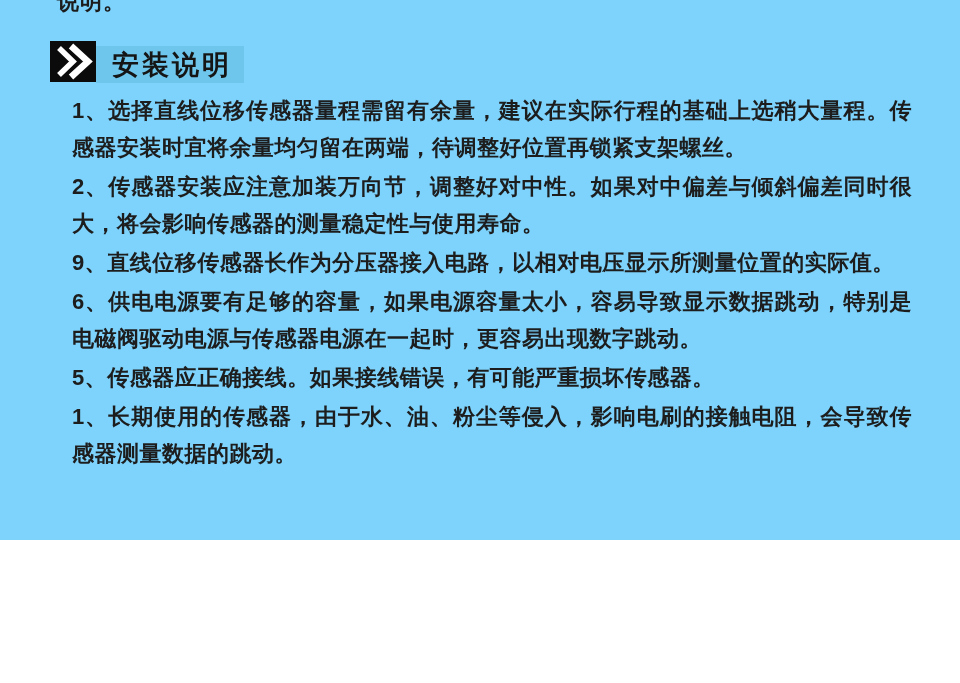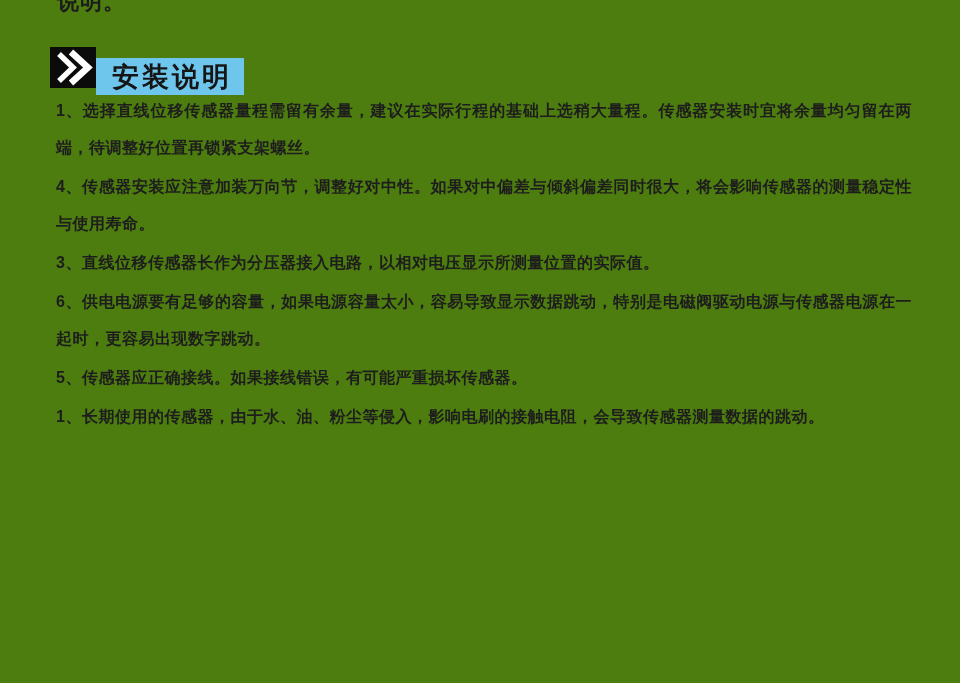--- a/index.html
+++ b/index.html
@@ -10,23 +10,23 @@
   body {
     width: 960px;
     height: 683px;
     overflow: hidden;
     font-family: "Liberation Sans", "DejaVu Sans", sans-serif;
     color: #1c1c1c;
   }
   .doc {
     position: relative;
     width: 960px;
-    height: 683px;
+    height: 540px;
     overflow: hidden;
-    background: #4d7c0f;
+    background: #7dd3fc;
   }
   
   .clipped-line {
     position: absolute;
     top: -13px;
     left: 57px;
     font-size: 22px;
     font-weight: bold;
     letter-spacing: 1px;
     color: #1c1c1c;
@@ -52,28 +52,28 @@
   .title {
     height: 37px;
     background: #6ec6ec;
     color: #151515;
     font-size: 27px;
     font-weight: bold;
     letter-spacing: 3px;
     display: flex;
     align-items: center;
     padding: 0 12px 0 16px;
-    margin-top: 18px;
+    margin-top: 6px;
   }
   .content {
     position: absolute;
     top: 92px;
-    left: 56px;
+    left: 72px;
     right: 48px;
-    font-size: 16px;
+    font-size: 22px;
     line-height: 37px;
     font-weight: 600;
     letter-spacing: 0.5px;
     text-align: justify;
     color: #1d1d1d;
   }
   .content p {
     margin: 0 0 2px 0;
   }
 </style>
@@ -89,20 +89,20 @@
       <svg width="46" height="41" viewBox="0 0 46 41" aria-hidden="true">
         <polyline points="9,7 23,20.5 9,34" fill="none" stroke="#ffffff" stroke-width="5.5"></polyline>
         <polyline points="21,5 38,20.5 21,36" fill="none" stroke="#ffffff" stroke-width="6.5"></polyline>
       </svg>
     </div>
     <div class="title">安装说明</div>
   </div>
 
   <div class="content">
     <p>1、选择直线位移传感器量程需留有余量，建议在实际行程的基础上选稍大量程。传感器安装时宜将余量均匀留在两端，待调整好位置再锁紧支架螺丝。</p>
-    <p>4、传感器安装应注意加装万向节，调整好对中性。如果对中偏差与倾斜偏差同时很大，将会影响传感器的测量稳定性与使用寿命。</p>
-    <p>3、直线位移传感器长作为分压器接入电路，以相对电压显示所测量位置的实际值。</p>
+    <p>2、传感器安装应注意加装万向节，调整好对中性。如果对中偏差与倾斜偏差同时很大，将会影响传感器的测量稳定性与使用寿命。</p>
+    <p>9、直线位移传感器长作为分压器接入电路，以相对电压显示所测量位置的实际值。</p>
     <p>6、供电电源要有足够的容量，如果电源容量太小，容易导致显示数据跳动，特别是电磁阀驱动电源与传感器电源在一起时，更容易出现数字跳动。</p>
     <p>5、传感器应正确接线。如果接线错误，有可能严重损坏传感器。</p>
     <p>1、长期使用的传感器，由于水、油、粉尘等侵入，影响电刷的接触电阻，会导致传感器测量数据的跳动。</p>
   </div>
 
 </div>
 
 </body></html>

